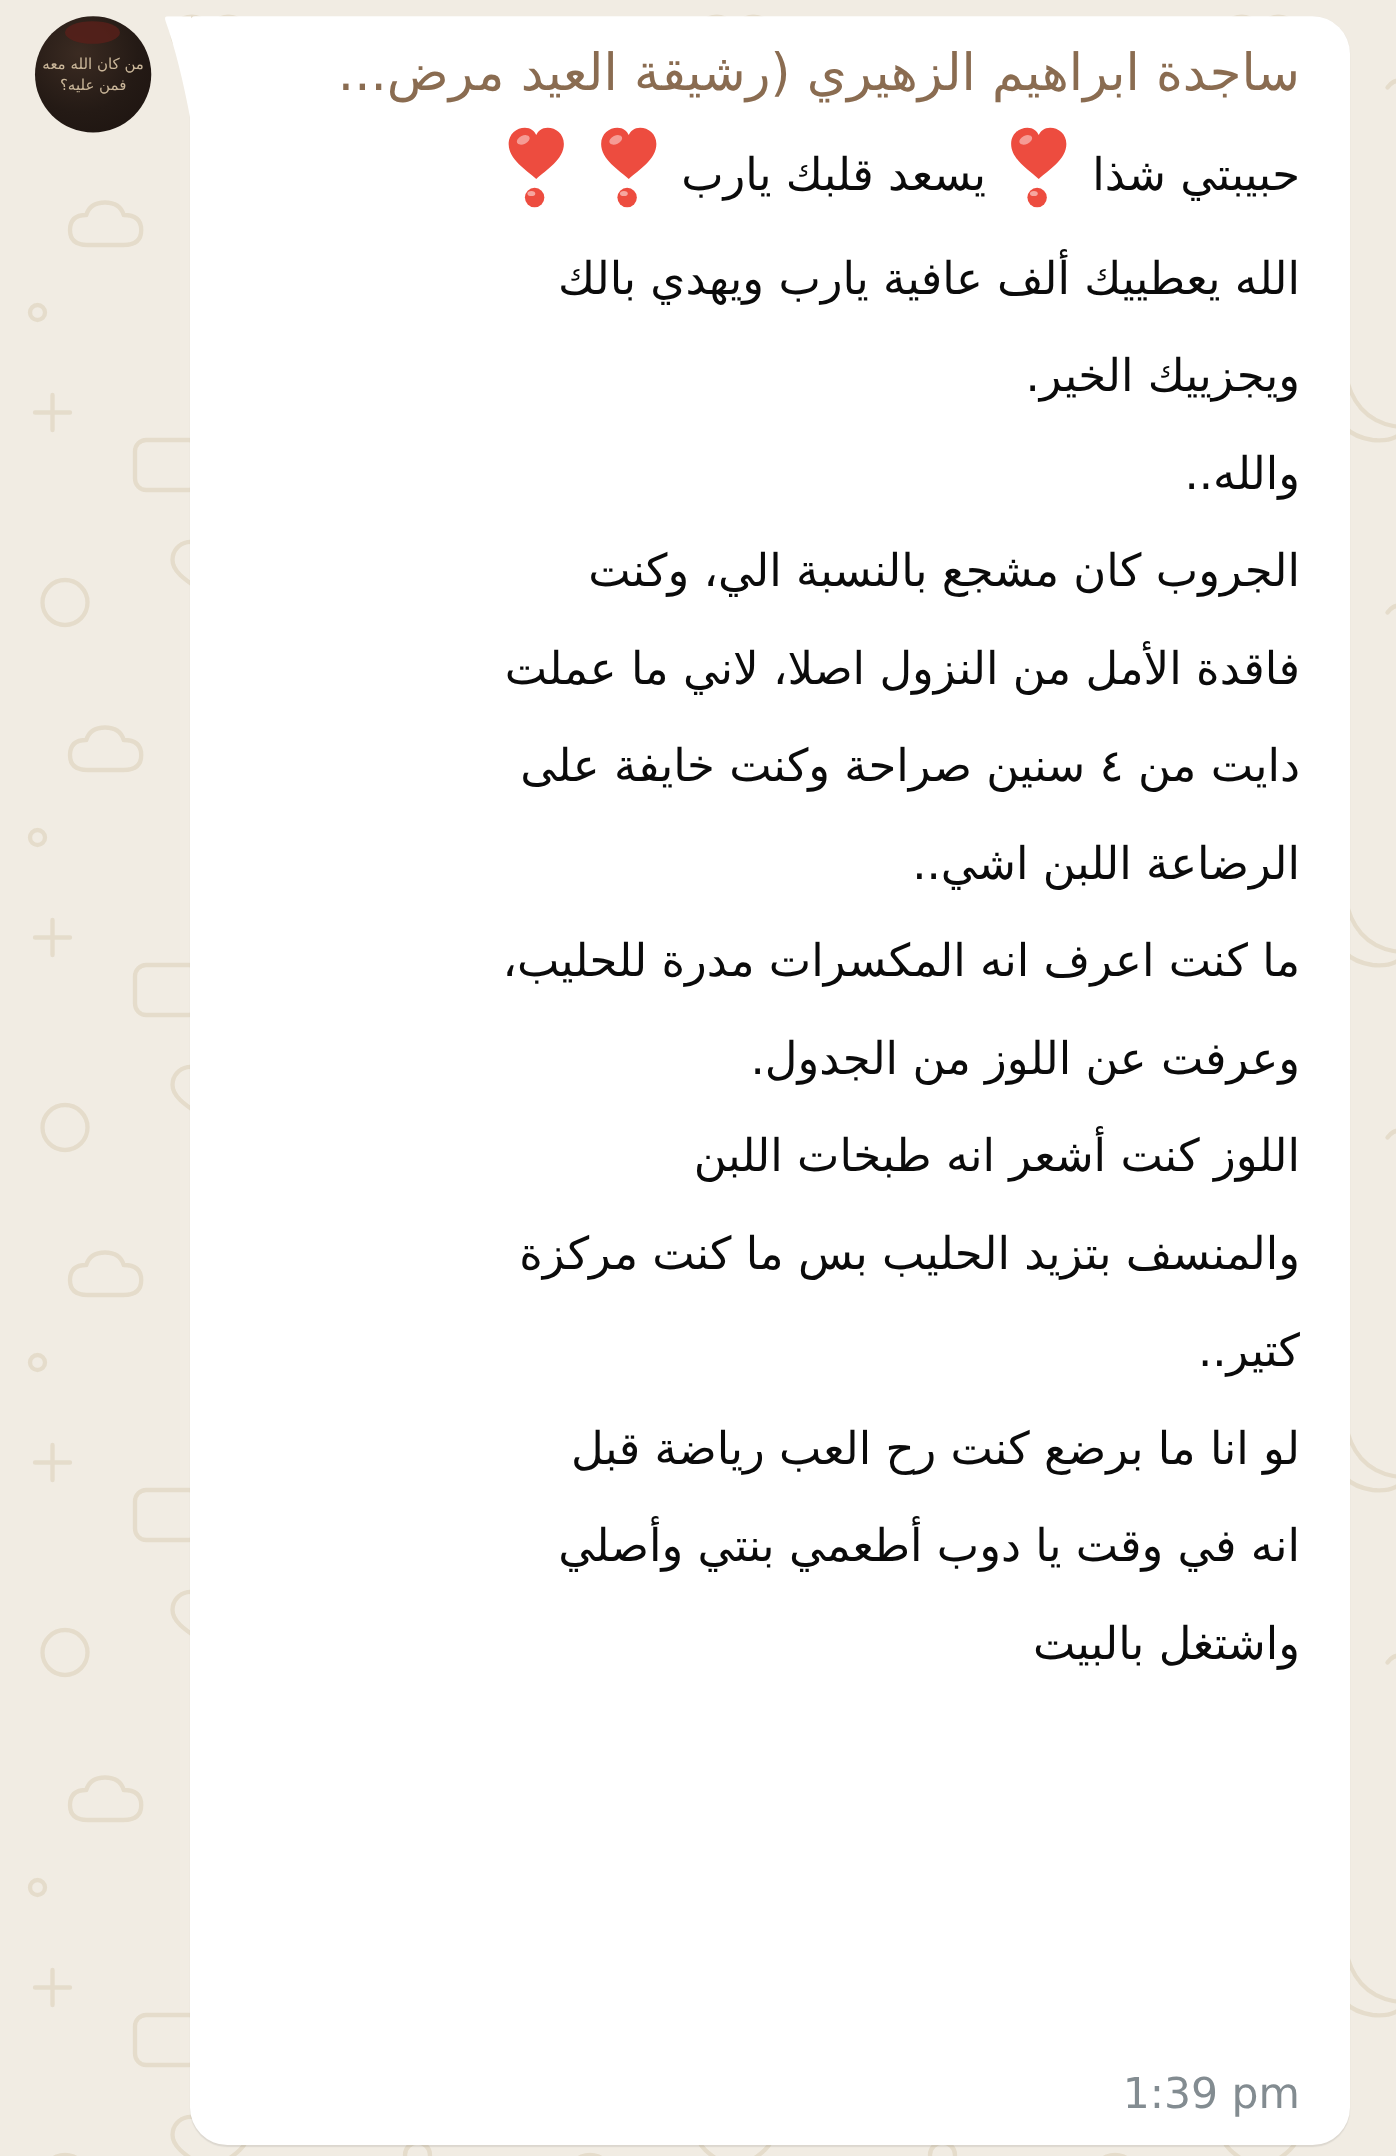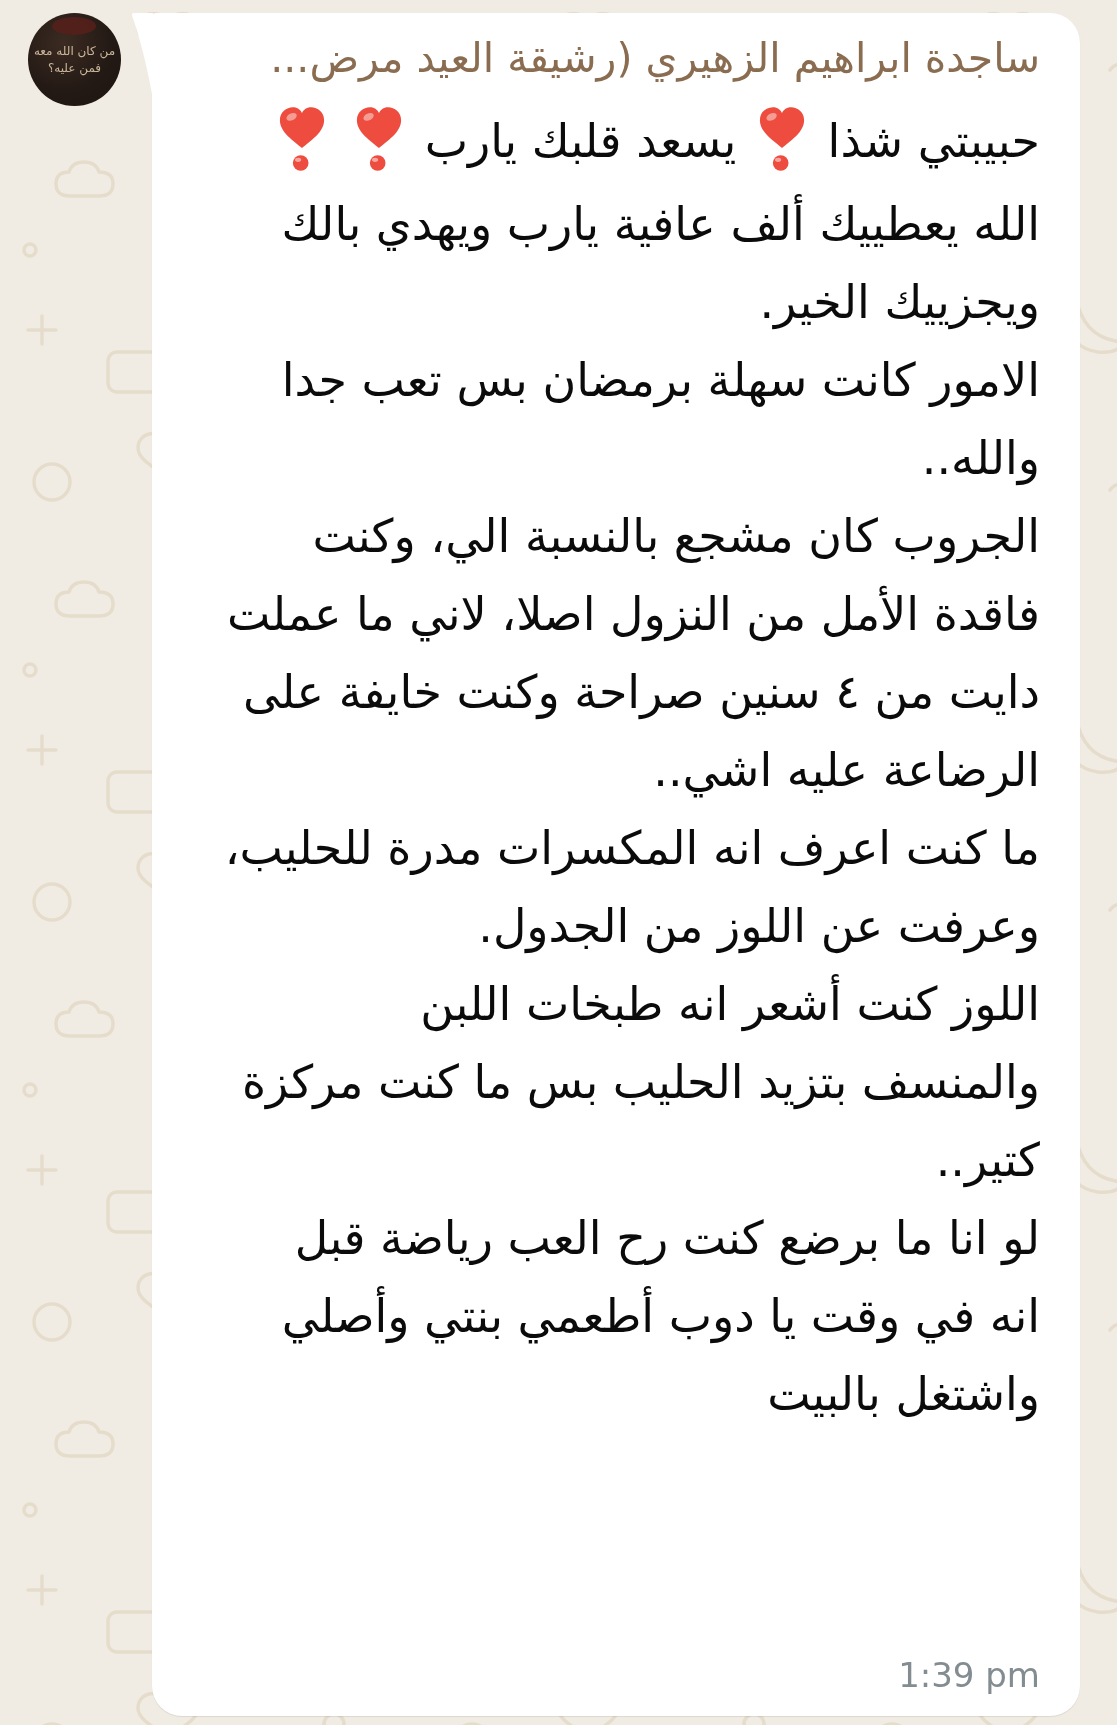--- a/index.html
+++ b/index.html
@@ -85,21 +85,21 @@
   .sender-name {
     color: #8a6c51;
     font-size: 41px;
     line-height: 62px;
     white-space: nowrap;
     overflow: hidden;
     margin-bottom: 8px;
   }
   .msg-line {
     color: #0b0b0b;
-    font-size: 46px;
+    font-size: 36px;
     line-height: 78px;
     white-space: nowrap;
     text-align: right;
   }
   .msg-line.greeting {
     line-height: 88px;
   }
   .heart {
     width: 52px;
     height: 68px;
@@ -178,26 +178,25 @@
         <svg class="heart" viewBox="0 0 40 52" xmlns="http://www.w3.org/2000/svg">
           <path d="M20 33 C14 27.5 3 21 3 11.5 C3 5.2 8 1.5 13 1.5 C16.6 1.5 19 3.6 20 6 C21 3.6 23.4 1.5 27 1.5 C32 1.5 37 5.2 37 11.5 C37 21 26 27.5 20 33 Z" fill="#ed4c3f"></path>
           <ellipse cx="12" cy="9" rx="4.2" ry="2.6" fill="#ffffff" opacity="0.45" transform="rotate(-25 12 9)"></ellipse>
           <circle cx="19" cy="44.5" r="6" fill="#ed4c3f"></circle>
           <ellipse cx="17" cy="42" rx="2.4" ry="1.6" fill="#ffffff" opacity="0.5"></ellipse>
         </svg>
       </div>
 
       <div class="msg-line">الله يعطييك ألف عافية يارب ويهدي بالك</div>
       <div class="msg-line">ويجزييك الخير.</div>
-      <div class="msg-line">الامور كانت سهلة برمضان بس تعب جدا</div>
       <div class="msg-line">والله..</div>
       <div class="msg-line">الجروب كان مشجع بالنسبة الي، وكنت</div>
       <div class="msg-line">فاقدة الأمل من النزول اصلا، لاني ما عملت</div>
       <div class="msg-line">دايت من ٤ سنين صراحة وكنت خايفة على</div>
-      <div class="msg-line">الرضاعة عليه اشي..</div>
+      <div class="msg-line">الرضاعة اللبن اشي..</div>
       <div class="msg-line">ما كنت اعرف انه المكسرات مدرة للحليب،</div>
       <div class="msg-line">وعرفت عن اللوز من الجدول.</div>
       <div class="msg-line">اللوز كنت أشعر انه طبخات اللبن</div>
       <div class="msg-line">والمنسف بتزيد الحليب بس ما كنت مركزة</div>
       <div class="msg-line">كتير..</div>
       <div class="msg-line">لو انا ما برضع كنت رح العب رياضة قبل</div>
       <div class="msg-line">انه في وقت يا دوب أطعمي بنتي وأصلي</div>
       <div class="msg-line">واشتغل بالبيت</div>
 
       <div class="timestamp">

